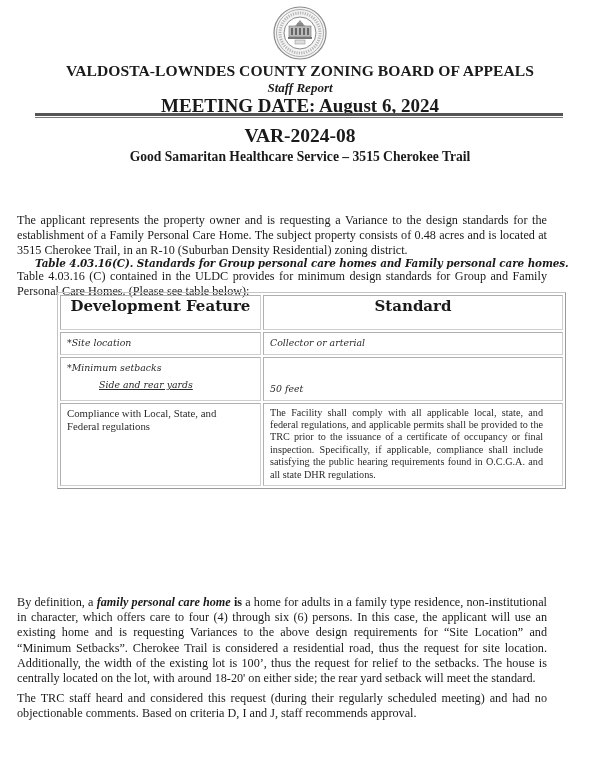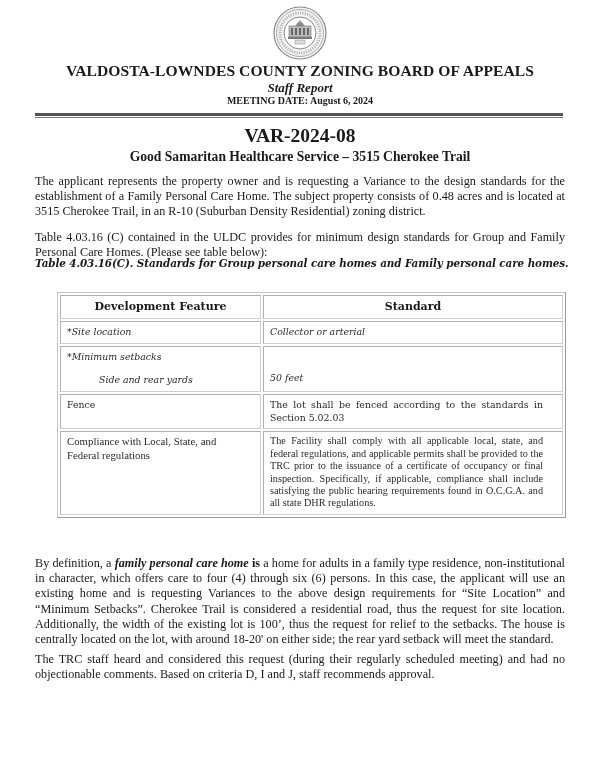--- a/index.html
+++ b/index.html
@@ -1,39 +1,39 @@
 <!DOCTYPE html>
 <html><head>
 <meta charset="utf-8">
 <style>
   html, body { margin: 0; padding: 0; background: #ffffff; }
   body { width: 600px; height: 776px; position: relative; overflow: hidden; color: #1a1a1a; font-family: "Liberation Serif", serif; }
   .seal { position: absolute; left: 273px; top: 6px; width: 54px; height: 54px; }
   .hdr { position: absolute; left: 0; width: 600px; text-align: center; font-weight: bold; }
   .h1 { top: 62px; font-size: 15.6px; letter-spacing: 0.05px; }
   .h2 { top: 80px; font-size: 13px; font-style: italic; }
-  .h3 { top: 95px; font-size: 10px; }
+  .h3 { top: 95px; font-size: 19px; }
   .rule { position: absolute; left: 35px; width: 528px; top: 113px; height: 6px; }
   .rule .thick { height: 3px; background: #555; }
   .rule .gap { height: 1px; background: #fff; }
   .rule .thin { height: 1px; background: #777; }
   .case { top: 125px; font-size: 19.5px; }
   .sub { top: 149px; font-size: 13.6px; }
-  .para { position: absolute; left: 35px; width: 530px; font-size: 12.2px; line-height: 15.2px; text-align: justify; }
+  .para { position: absolute; left: 17px; width: 530px; font-size: 12.2px; line-height: 15.2px; text-align: justify; margin-top: 39px; }
   .p1 { top: 174px; }
   .p2 { top: 230px; }
   .p3 { top: 556px; }
   .p4 { top: 652px; }
   .caption { position: absolute; left: 35px; top: 257px; font-family: "DejaVu Serif", serif; font-weight: bold; font-size: 10.4px; letter-spacing: -0.1px; font-style: italic; }
   table.std { position: absolute; left: 57px; top: 292px; width: 509px; border-collapse: separate; border-spacing: 2px; border: 1px solid #c4c4c4; border-right-color: #9a9a9a; border-bottom-color: #9a9a9a; font-family: "DejaVu Serif", serif; font-size: 9.4px; color: #2a2a2a; }
   table.std td, table.std th { border: 1px solid #cfcfcf; border-top-color: #b0b0b0; border-left-color: #b0b0b0; padding: 3px 19px 4px 6px; vertical-align: top; text-align: left; font-weight: normal; line-height: 13.4px; }
-  table.std th { text-align: center; font-weight: bold; font-size: 11px; padding: 4px 6px 5px 6px; color: #1a1a1a; }
+  table.std th { text-align: center; font-weight: bold; font-size: 15px; padding: 4px 6px 16px 6px; color: #1a1a1a; }
   table.std td.c1 { width: 174px; }
   table.std .it { font-style: italic; }
-  table.std .indent { display: block; padding-left: 32px; margin-top: 10px; }
+  table.std .indent { display: block; padding-left: 32px; margin-top: 4px; text-decoration: underline; }
   table.std .spacer { display: block; height: 13.4px; margin-top: 8px; }
   table.std .just { text-align: justify; }
   table.std td.small { font-family: "Liberation Serif", serif; font-size: 10.2px; line-height: 12.4px; text-align: justify; }
   table.std td.smallc1 { font-family: "Liberation Serif", serif; font-size: 10.8px; margin-top: 11px; }
 </style>
 </head>
 <body>
 
 <svg class="seal" viewBox="0 0 54 54">
   <circle cx="27" cy="27" r="26" fill="#f4f4f4" stroke="#8a8a8a" stroke-width="1.2"></circle>
@@ -84,24 +84,20 @@
     <td class="c1 it">
       <span>*Minimum setbacks</span>
       <span class="indent">Side and rear yards</span>
     </td>
     <td class="it">
       <span class="spacer"></span>
       <span>50 feet</span>
     </td>
   </tr>
   <tr>
-    <td class="c1">Fence</td>
-    <td class="just">The lot shall be fenced according to the standards in Section 5.02.03</td>
-  </tr>
-  <tr>
     <td class="c1 smallc1">Compliance with Local, State, and Federal regulations</td>
     <td class="small">The Facility shall comply with all applicable local, state, and federal regulations, and applicable permits shall be provided to the TRC prior to the issuance of a certificate of occupancy or final inspection.  Specifically, if applicable, compliance shall include satisfying the public hearing requirements found in O.C.G.A. and all state DHR regulations.</td>
   </tr>
 </tbody>
   </table>
 
 <div class="para p3"><span>By definition, a </span><b><i>family personal care home</i></b><b> is</b><span> a home for adults in a family type residence, non-institutional in character, which offers care to four (4) through six (6) persons.  In this case, the applicant will use an existing home and is requesting Variances to the above design requirements for “Site Location” and “Minimum Setbacks”.  Cherokee Trail is considered a residential road, thus the request for site location. Additionally, the width of the existing lot is 100’, thus the request for relief to the setbacks.  The house is centrally located on the lot, with around 18-20' on either side; the rear yard setback will meet the standard.</span></div>
 
 <div class="para p4">The TRC staff heard and considered this request (during their regularly scheduled meeting) and had no objectionable comments. Based on criteria D, I and J, staff recommends approval.</div>
 

